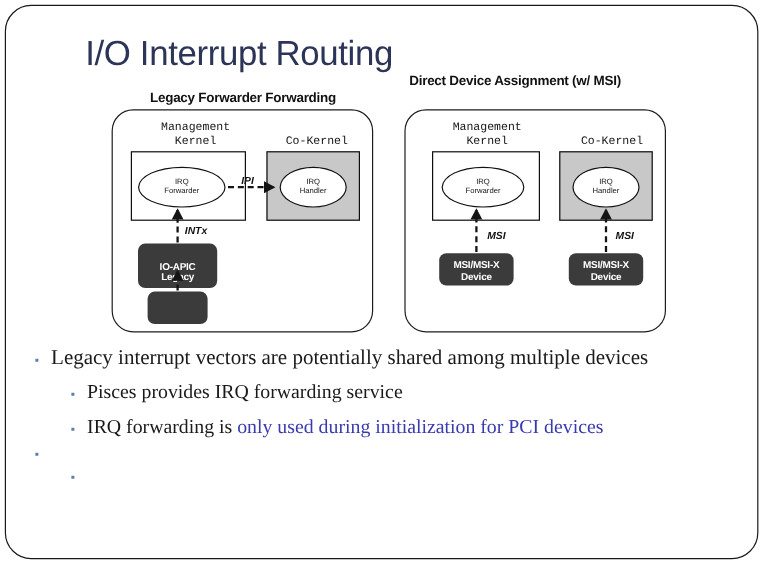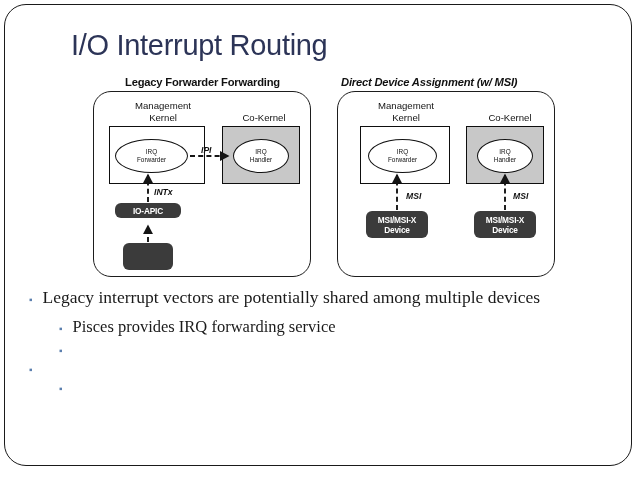--- a/index.html
+++ b/index.html
@@ -52,20 +52,21 @@
     box-sizing: border-box;
     background: #ffffff;
   }
   .kernel-label {
     position: absolute;
     font-size: 9.6px;
     color: #141414;
     text-align: center;
     line-height: 11.5px;
     white-space: nowrap;
+    font-family: Liberation Mono, monospace;
   }
   .kbox {
     position: absolute;
     border: 1.5px solid #0e0e0e;
     box-sizing: border-box;
   }
   .kbox.white { background: #ffffff; }
   .kbox.gray  { background: #c8c8c8; }
 
   .ellipse {
@@ -191,30 +192,30 @@
   </div>
 
   <div class="ellipse" style="left:228px; top:134px; width:56px; height:34px;">
     <span>IRQ</span>
     <span>Handler</span>
   </div>
 
   <div class="edge-label" style="left:196px; top:140px;">IPI</div>
   <div class="edge-label" style="left:149px; top:182px;">INTx</div>
 
-  <div class="devbox" style="left:110px; top:198px; width:66px; height:15px;">
+  <div class="devbox" style="left:110px; top:198px; width:66px; height:37px;">
     <span>IO-APIC</span>
   </div>
 
   <div class="devbox" style="left:118px; top:238px; width:50px; height:27px;gap:44px;">
     <span>Legacy</span>
     <span>Device</span>
   </div>
 
-  <div class="panel-title" style="left:336px; top:71px;font-style:italic;">Direct Device Assignment (w/ MSI)</div>
+  <div class="panel-title" style="left:336px; top:57px;">Direct Device Assignment (w/ MSI)</div>
 
   <div class="panel" style="left:332px; top:86px; width:218px; height:186px;"></div>
 
   <div class="kernel-label" style="left:355px; top:95px; width:92px;">
     <div>Management</div>
     <div>Kernel</div>
   </div>
 
   <div class="kernel-label" style="left:474px; top:107px; width:62px;">Co-Kernel</div>
 
@@ -269,20 +270,21 @@
       <span class="btext">Legacy interrupt vectors are potentially shared among multiple devices</span>
     </div>
 
     <div class="bullet lvl2">
       <span class="marker">▪</span>
       <span class="btext">Pisces provides IRQ forwarding service</span>
     </div>
 
     <div class="bullet lvl2">
       <span class="marker">▪</span>
+      <span class="btext"><span>IRQ forwarding is </span><span class="blue">only used during initialization for PCI devices</span></span>
     </div>
 
     <div class="bullet lvl1">
       <span class="marker">▪</span>
     </div>
 
     <div class="bullet lvl2">
       <span class="marker">▪</span>
     </div>
 

